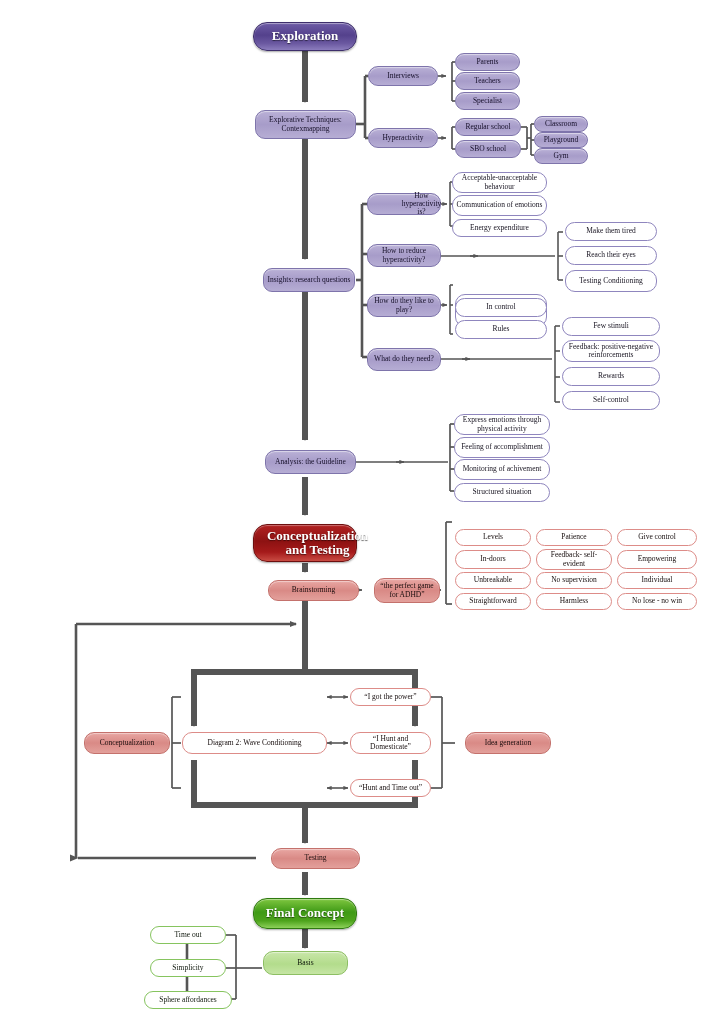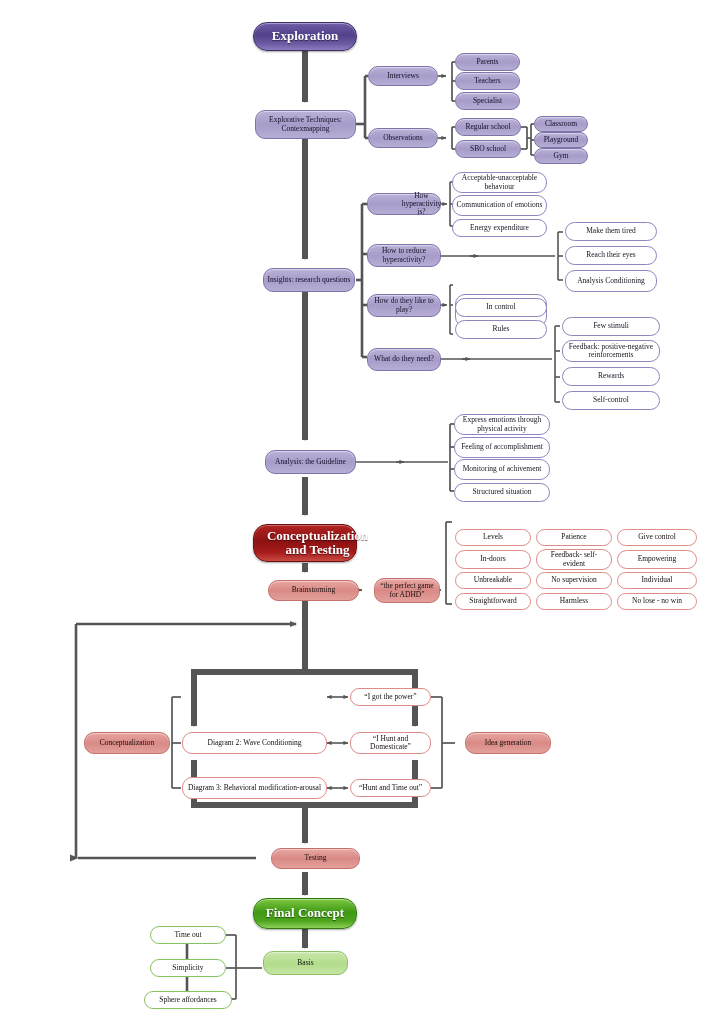--- a/index.html
+++ b/index.html
@@ -211,47 +211,47 @@
       <path d="M187,944 L187,959" stroke-width="2.6"></path>
       <path d="M187,977 L187,991" stroke-width="2.6"></path>
     </g>
   </svg>
 
   <div class="node hdr-purple" style="left:253px;top:22px;width:104px;height:29px;">Exploration</div>
 
   <div class="node fill-purple" style="left:255px;top:110px;width:101px;height:29px;">Explorative Techniques: Contexmapping</div>
 
   <div class="node fill-purple" style="left:368px;top:66px;width:70px;height:20px;">Interviews</div>
-  <div class="node fill-purple" style="left:368px;top:128px;width:70px;height:20px;">Observations</div>
+  <div class="node fill-purple" style="left:368px;top:128px;width:70px;height:20px;">Hyperactivity</div>
 
   <div class="node fill-purple" style="left:455px;top:53px;width:65px;height:18px;">Parents</div>
   <div class="node fill-purple" style="left:455px;top:72px;width:65px;height:18px;">Teachers</div>
   <div class="node fill-purple" style="left:455px;top:92px;width:65px;height:18px;">Specialist</div>
 
   <div class="node fill-purple" style="left:455px;top:118px;width:66px;height:18px;">Regular school</div>
   <div class="node fill-purple" style="left:455px;top:140px;width:66px;height:18px;">SBO school</div>
 
   <div class="node fill-purple" style="left:534px;top:116px;width:54px;height:16px;">Classroom</div>
   <div class="node fill-purple" style="left:534px;top:132px;width:54px;height:16px;">Playground</div>
   <div class="node fill-purple" style="left:534px;top:148px;width:54px;height:16px;">Gym</div>
 
-  <div class="node fill-purple" style="left:263px;top:268px;width:92px;height:24px;">Insights: research questions</div>
+  <div class="node fill-purple" style="left:263px;top:268px;width:92px;height:24px;border-radius:9px;">Insights: research questions</div>
 
   <div class="node fill-purple" style="left:367px;top:193px;width:74px;height:22px;padding-left:38px;">How hyperactivity is?</div>
   <div class="node fill-purple" style="left:367px;top:244px;width:74px;height:23px;">How to reduce hyperactivity?</div>
   <div class="node fill-purple" style="left:367px;top:294px;width:74px;height:23px;">How do they like to play?</div>
   <div class="node fill-purple" style="left:367px;top:348px;width:74px;height:23px;">What do they need?</div>
 
   <div class="node out-purple" style="left:452px;top:172px;width:95px;height:21px;">Acceptable-unacceptable behaviour</div>
   <div class="node out-purple" style="left:452px;top:195px;width:95px;height:21px;">Communication of emotions</div>
   <div class="node out-purple" style="left:452px;top:219px;width:95px;height:18px;">Energy expenditure</div>
 
   <div class="node out-purple" style="left:565px;top:222px;width:92px;height:19px;">Make them tired</div>
   <div class="node out-purple" style="left:565px;top:246px;width:92px;height:19px;">Reach their eyes</div>
-  <div class="node out-purple" style="left:565px;top:270px;width:92px;height:22px;">Analysis Conditioning</div>
+  <div class="node out-purple" style="left:565px;top:270px;width:92px;height:22px;">Testing Conditioning</div>
 
   <div class="node out-purple" style="left:455px;top:276px;width:92px;height:33px;margin-top:18px;">Energy</div>
   <div class="node out-purple" style="left:455px;top:298px;width:92px;height:19px;">In control</div>
   <div class="node out-purple" style="left:455px;top:320px;width:92px;height:19px;">Rules</div>
 
   <div class="node out-purple" style="left:562px;top:317px;width:98px;height:19px;">Few stimuli</div>
   <div class="node out-purple" style="left:562px;top:340px;width:98px;height:22px;">Feedback: positive-negative reinforcements</div>
   <div class="node out-purple" style="left:562px;top:367px;width:98px;height:19px;">Rewards</div>
   <div class="node out-purple" style="left:562px;top:391px;width:98px;height:19px;">Self-control</div>
 
@@ -280,21 +280,20 @@
   <div class="node out-red" style="left:617px;top:572px;width:80px;height:17px;">Individual</div>
 
   <div class="node out-red" style="left:455px;top:593px;width:76px;height:17px;">Straightforward</div>
   <div class="node out-red" style="left:536px;top:593px;width:76px;height:17px;">Harmless</div>
   <div class="node out-red" style="left:617px;top:593px;width:80px;height:17px;">No lose - no win</div>
 
   <div class="node fill-red" style="left:74px;top:732px;width:86px;height:22px;">Conceptualization</div>
   <div class="node fill-red" style="left:455px;top:732px;width:86px;height:22px;">Idea generation</div>
 
   <div class="node out-red" style="left:182px;top:732px;width:145px;height:22px;">Diagram 2: Wave Conditioning</div>
-  <div class="node out-red" style="left:182px;top:777px;width:145px;height:22px;">Diagram 3: Behavioral modification-arousal</div>
 
   <div class="node out-red" style="left:350px;top:688px;width:81px;height:18px;">“I got the power”</div>
   <div class="node out-red" style="left:350px;top:732px;width:81px;height:22px;">“I Hunt and Domesticate”</div>
   <div class="node out-red" style="left:350px;top:779px;width:81px;height:18px;">“Hunt and Time out”</div>
 
   <div class="node fill-red" style="left:261px;top:848px;width:89px;height:21px;">Testing</div>
 
   <div class="node hdr-green" style="left:253px;top:898px;width:104px;height:31px;">Final Concept</div>
 
   <div class="node fill-green" style="left:263px;top:951px;width:85px;height:24px;">Basis</div>

